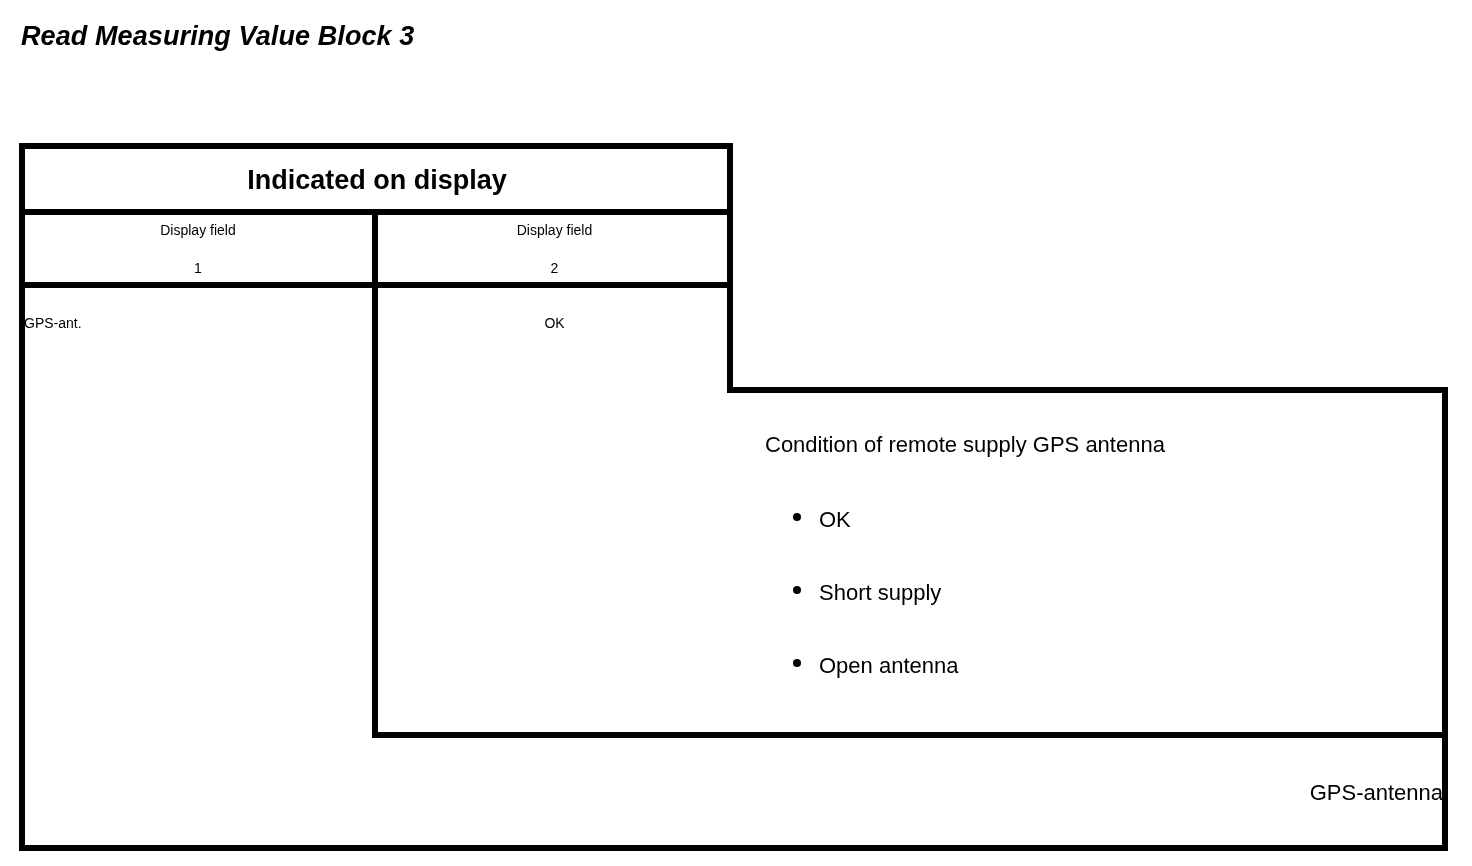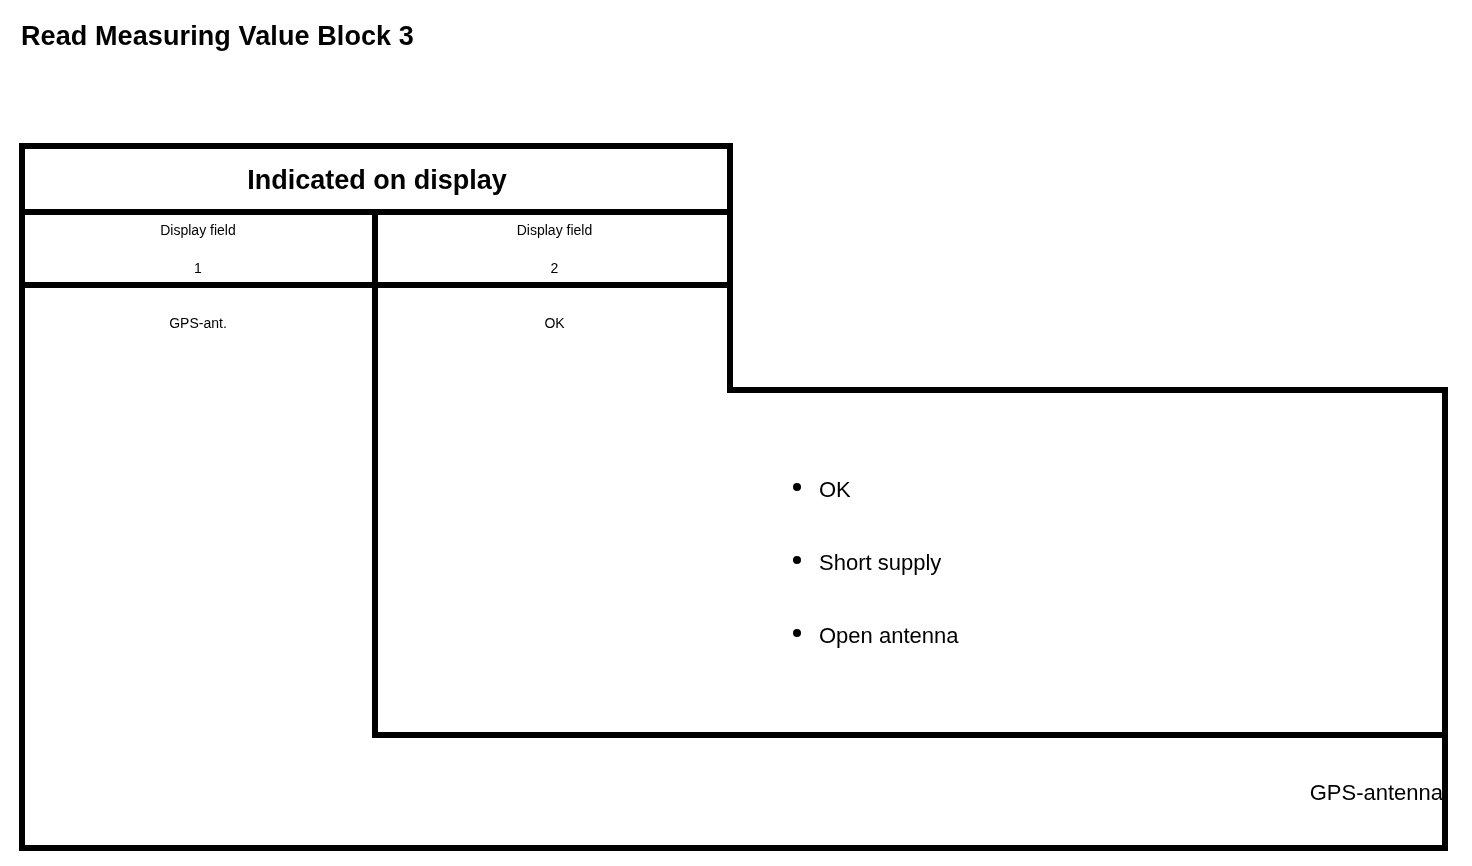--- a/index.html
+++ b/index.html
@@ -24,20 +24,21 @@
     width: 1472px;
     height: 866px;
   }
 
   
   .heading {
     position: absolute;
     left: 21px;
     top: 14px;
     width: 900px;
+    font-style: italic;
   }
   .heading-line {
     font-size: 27px;
     font-weight: bold;
     line-height: 45px;
     letter-spacing: 0.1px;
     white-space: nowrap;
   }
 
   
@@ -98,21 +99,21 @@
     text-align: center;
   }
 
   .val-col1 {
     left: 24px;
     top: 290px;
     width: 348px;
     height: 58px;
     display: flex;
     align-items: flex-start;
-    justify-content: center;
+    justify-content: flex-start;
     padding-top: 14px;
   }
   .val-col2 {
     left: 379px;
     top: 290px;
     width: 351px;
     height: 58px;
     display: flex;
     align-items: flex-start;
     justify-content: center;
@@ -222,20 +223,21 @@
   </div>
 
   <div class="cell val-col1">
     <div class="cell-text">GPS-ant.</div>
   </div>
   <div class="cell val-col2">
     <div class="cell-text">OK</div>
   </div>
 
   <div class="desc-panel">
+    <div class="desc-title">Condition of remote supply GPS antenna</div>
     <ul class="desc-list">
       <li class="desc-item">
         <span class="desc-bullet"></span>
         <span class="desc-label">OK</span>
       </li>
       <li class="desc-item">
         <span class="desc-bullet"></span>
         <span class="desc-label">Short supply</span>
       </li>
       <li class="desc-item">

